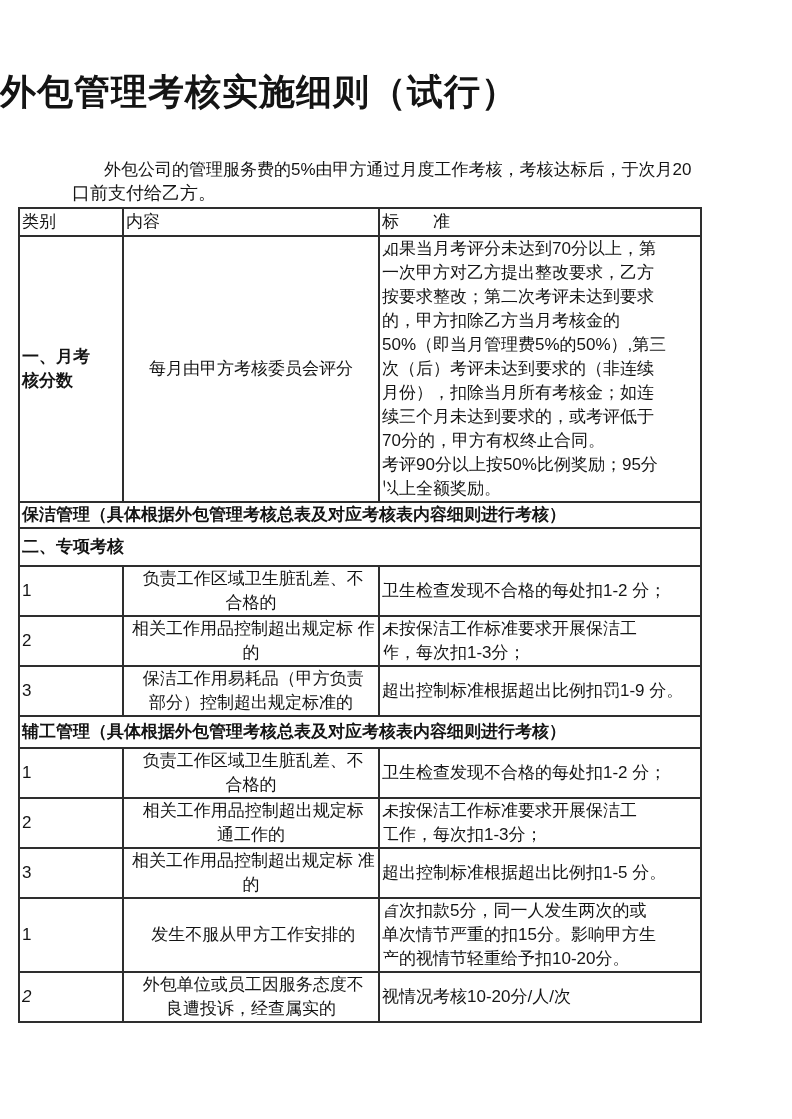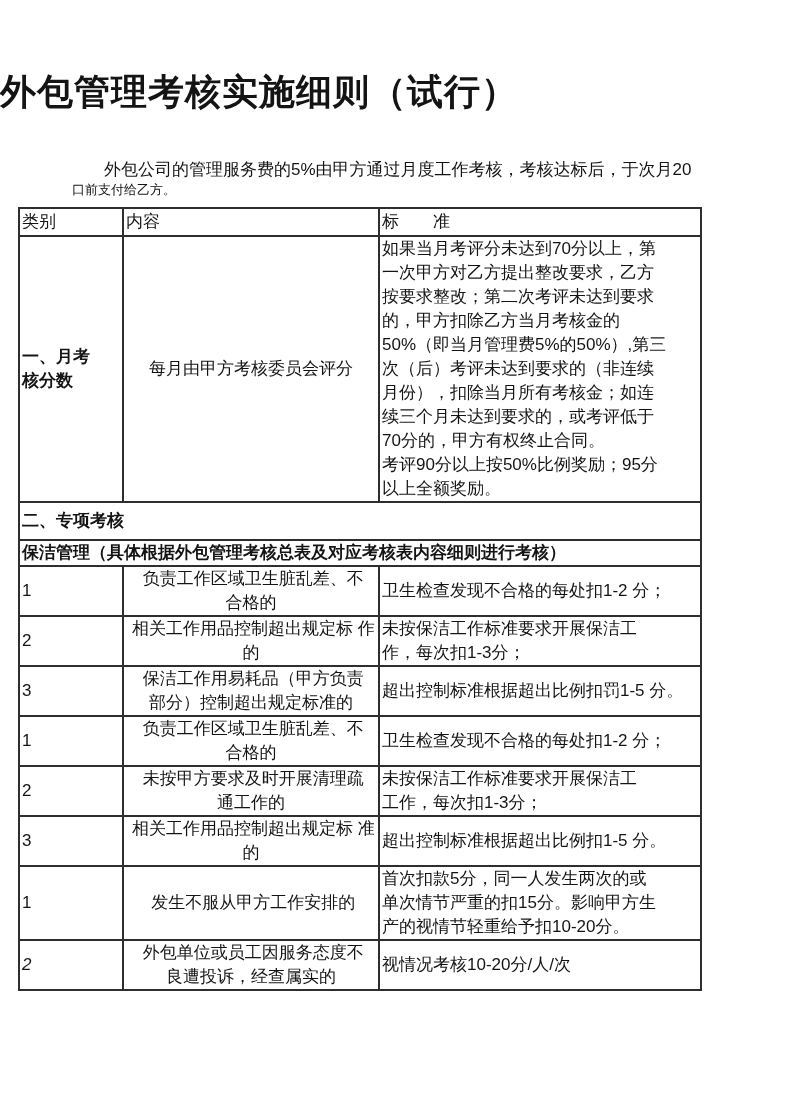--- a/index.html
+++ b/index.html
@@ -5,34 +5,34 @@
   html,body{margin:0;padding:0;}
   body{
     width:792px;height:1119px;position:relative;background:#ffffff;
     font-family:"Liberation Sans", sans-serif;color:#141414;overflow:hidden;
   }
   .title{
     position:absolute;top:68px;left:0;width:792px;
     font-size:36px;font-weight:bold;letter-spacing:1px;white-space:nowrap;
   }
   .intro1{position:absolute;left:104px;top:139px;font-size:17px;white-space:nowrap;margin-top:19px;}
-  .intro2{position:absolute;left:72px;top:181px;font-size:13px;white-space:nowrap;}
+  .intro2{position:absolute;left:72px;top:181px;font-size:18px;white-space:nowrap;}
   table.assess{
     position:absolute;left:18px;top:207px;width:682px;
     border-collapse:collapse;table-layout:fixed;
   }
   table.assess td{
     border:2px solid #2e2e2e;
     font-size:17px;line-height:24px;color:#141414;
     vertical-align:middle;white-space:pre-wrap;
     padding:0 2px;overflow:hidden;
   }
   td.c1{padding-left:8px;}
   td.c2{padding-left:3px;text-align:center;}
-  td.c3{padding-left:2px;line-height:23px;}
+  td.c3{padding-left:2px;line-height:23px;border-radius:28px;}
   td.hdr{padding-left:4px;border-radius:11px;}
   td.sec{font-weight:bold;padding-left:4px;}
   td.spec{font-weight:bold;padding-left:8px;}
   td.catbold{font-weight:bold;}
   .italic{font-style:italic;}
 </style>
 </head>
 <body>
 
 <div class="title">外包管理考核实施细则（试行）</div>
@@ -62,55 +62,58 @@
 的，甲方扣除乙方当月考核金的
 50%（即当月管理费5%的50%）,第三
 次（后）考评未达到要求的（非连续
 月份），扣除当月所有考核金；如连
 续三个月未达到要求的，或考评低于
 70分的，甲方有权终止合同。
 考评90分以上按50%比例奖励；95分
 以上全额奖励。</td>
     </tr>
 
+    <tr style="height:24px">
+      <td class="sec" colspan="3">保洁管理（具体根据外包管理考核总表及对应考核表内容细则进行考核）</td>
+    </tr>
+
     <tr style="height:38px">
       <td class="spec" colspan="3">二、专项考核</td>
-    </tr>
-
-    <tr style="height:24px">
-      <td class="sec" colspan="3">保洁管理（具体根据外包管理考核总表及对应考核表内容细则进行考核）</td>
     </tr>
     <tr style="height:48px">
       <td class="c1">1</td>
       <td class="c2"> 负责工作区域卫生脏乱差、不
 合格的</td>
       <td class="c3">卫生检查发现不合格的每处扣1-2 分；</td>
     </tr>
     <tr style="height:48px">
       <td class="c1">2</td>
       <td class="c2"> 相关工作用品控制超出规定标 作的</td>
       <td class="c3">未按保洁工作标准要求开展保洁工
 作，每次扣1-3分；</td>
     </tr>
     <tr style="height:47px">
       <td class="c1">3</td>
       <td class="c2"> 保洁工作用易耗品（甲方负责
 部分）控制超出规定标准的</td>
-      <td class="c3">超出控制标准根据超出比例扣罚1-5 分。</td>
+      <td class="c3">超出控制标准根据超出比例扣罚1-9 分。</td>
     </tr>
 
+    <tr style="height:32px">
+      <td class="sec" colspan="3">辅工管理（具体根据外包管理考核总表及对应考核表内容细则进行考核）</td>
+    </tr>
     <tr style="height:50px">
       <td class="c1">1</td>
       <td class="c2"> 负责工作区域卫生脏乱差、不
 合格的</td>
       <td class="c3">卫生检查发现不合格的每处扣1-2 分；</td>
     </tr>
     <tr style="height:48px">
       <td class="c1">2</td>
-      <td class="c2"> 未按甲方要求及时开展清理疏
+      <td class="c2"> 相关工作用品控制超出规定标
 通工作的</td>
       <td class="c3">未按保洁工作标准要求开展保洁工
 工作，每次扣1-3分；</td>
     </tr>
     <tr style="height:50px">
       <td class="c1">3</td>
       <td class="c2"> 相关工作用品控制超出规定标 准的</td>
       <td class="c3">超出控制标准根据超出比例扣1-5 分。</td>
     </tr>
 

